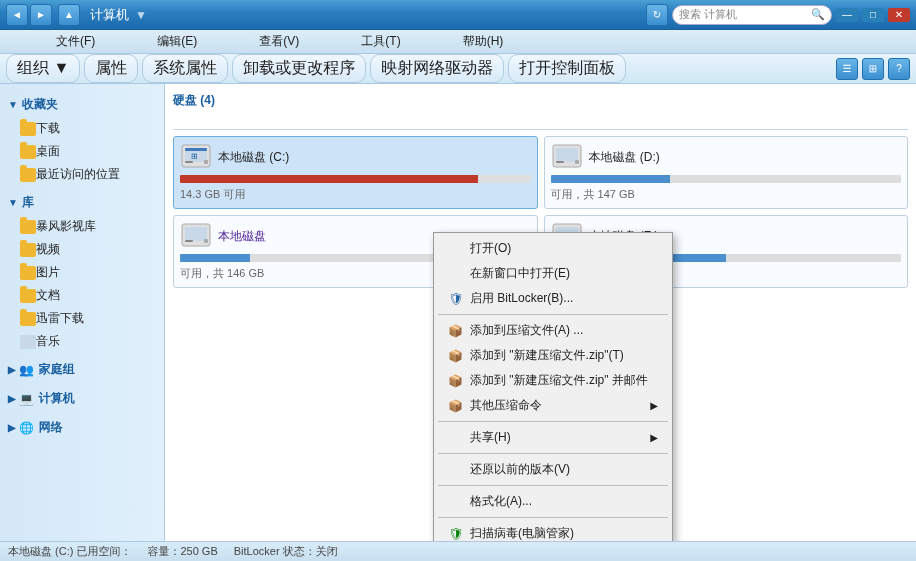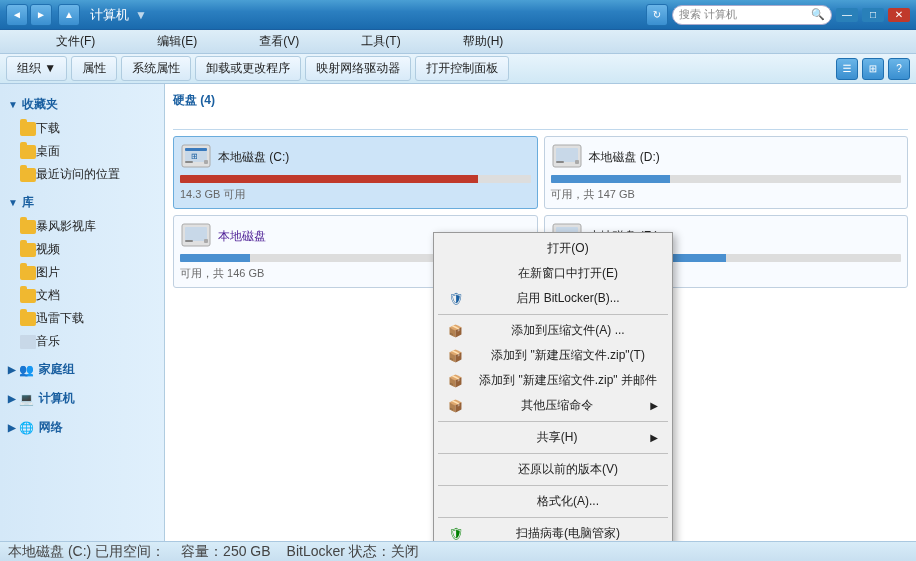--- a/index.html
+++ b/index.html
@@ -105,23 +105,23 @@
       display: flex;
       align-items: center;
       padding: 0 6px;
       gap: 4px;
       border-bottom: 1px solid #aac8e0;
     }
     .toolbar-btn {
       padding: 3px 10px;
       background: linear-gradient(to bottom, #f0f8ff, #d8eaf8);
       border: 1px solid #b0cce0;
-      border-radius: 3px;
-      cursor: pointer;
-      font-size: 12px;
+      border-radius: 10px;
+      cursor: pointer;
+      font-size: 16px;
       color: #222;
     }
 
     
     .main-area {
       display: flex;
       height: calc(561px - 30px - 24px - 30px - 20px);
       background: white;
     }
 
@@ -229,21 +229,21 @@
 
     
     .status-bar {
       height: 20px;
       background: linear-gradient(to bottom, #d8ecf8, #c8dff0);
       border-top: 1px solid #aac8e0;
       display: flex;
       align-items: center;
       padding: 0 8px;
       gap: 16px;
-      font-size: 14px;
+      font-size: 11px;
       color: #444;
     }
 
     
     .context-menu {
       position: absolute;
       top: 148px;
       left: 268px;
       width: 240px;
       background: #f0f0f0;
@@ -253,22 +253,21 @@
       padding: 3px 0;
     }
     .ctx-item {
       padding: 4px 14px;
       cursor: pointer;
       font-size: 12px;
       color: #222;
       display: flex;
       align-items: center;
       justify-content: space-between;
-      gap: 14px;
-      text-align: center;
+      gap: 6px;
     }
     .ctx-item .ctx-icon {
       width: 16px;
       height: 16px;
       flex-shrink: 0;
       display: flex;
       align-items: center;
       justify-content: center;
     }
     .ctx-item-text { flex: 1; }

